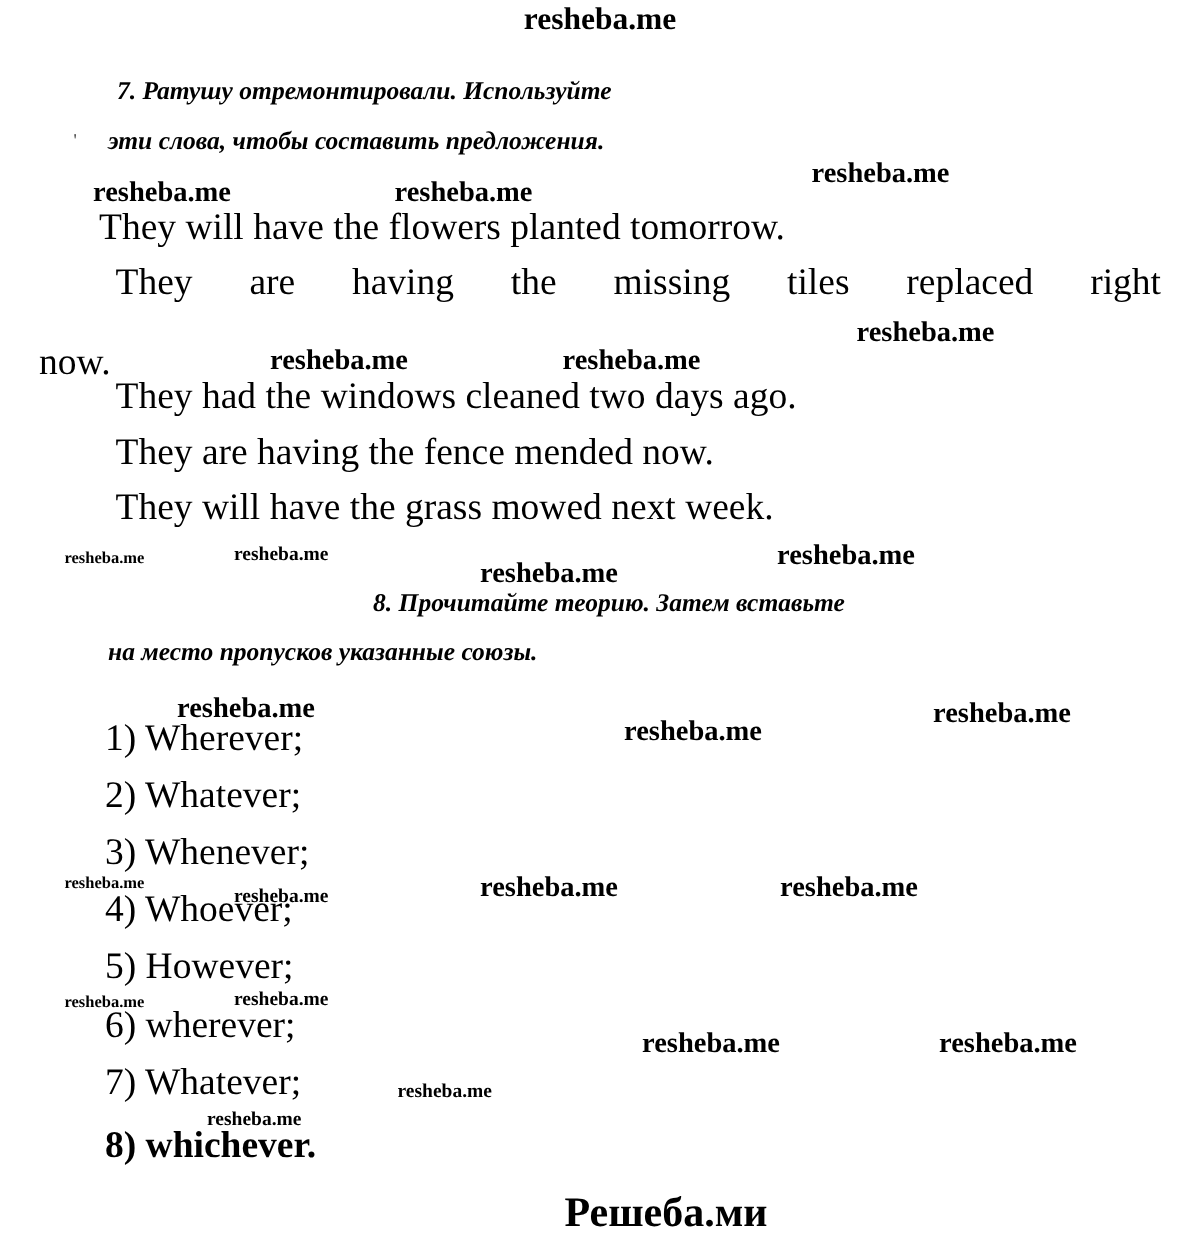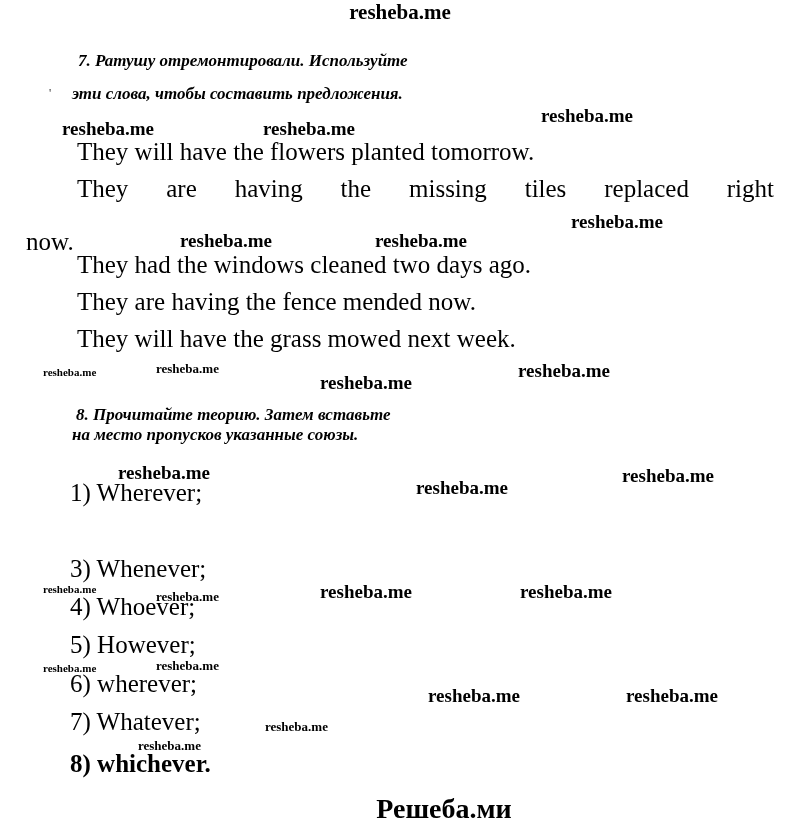--- a/index.html
+++ b/index.html
@@ -93,36 +93,37 @@
   <div class="tick">'</div>
 
   <div class="task-head" style="left:78px; top:44px; width:660px;">
     <span>7.</span>
     <span>Ратушу отремонтировали. Используйте</span>
   </div>
   <div class="task-head" style="left:72px; top:77px; width:660px;">
     <span>эти слова, чтобы составить предложения.</span>
   </div>
 
-  <div class="body-line" style="left:77px; top:138px;text-align:center;">They will have the flowers planted tomorrow.</div>
+  <div class="body-line" style="left:66px; top:138px;text-align:center;">They will have the flowers planted tomorrow.</div>
   <div class="body-line justify" style="left:77px; top:175px; width:697px;">They are having the missing tiles replaced right</div>
   <div class="body-line" style="left:26px; top:228px;">now.</div>
   <div class="body-line" style="left:77px; top:251px;">They had the windows cleaned two days ago.</div>
   <div class="body-line" style="left:77px; top:288px;">They are having the fence mended now.</div>
   <div class="body-line" style="left:77px; top:325px;">They will have the grass mowed next week.</div>
 
-  <div class="task-head" style="left:76px; top:398px; width:660px;">
+  <div class="task-head" style="left:76px; top:385px; width:660px;text-align:center;">
     <span>8.</span>
     <span>Прочитайте теорию. Затем вставьте</span>
   </div>
   <div class="task-head" style="left:72px; top:418px; width:660px;">
     <span>на место пропусков указанные союзы.</span>
   </div>
 
   <div class="ans-line" style="left:70px; top:479px;">1) Wherever;</div>
+  <div class="ans-line" style="left:70px; top:517px;">2) Whatever;</div>
   <div class="ans-line" style="left:70px; top:555px;">3) Whenever;</div>
   <div class="ans-line" style="left:70px; top:593px;">4) Whoever;</div>
   <div class="ans-line" style="left:70px; top:631px;">5) However;</div>
   <div class="ans-line" style="left:70px; top:670px;">6) wherever;</div>
   <div class="ans-line" style="left:70px; top:708px;">7) Whatever;</div>
   <div class="ans-line" style="left:70px; top:750px;font-weight:bold;">8) whichever.</div>
 
   <div class="bottom-wm">Решеба.ми</div>
 
   <div id="wm-layer">

